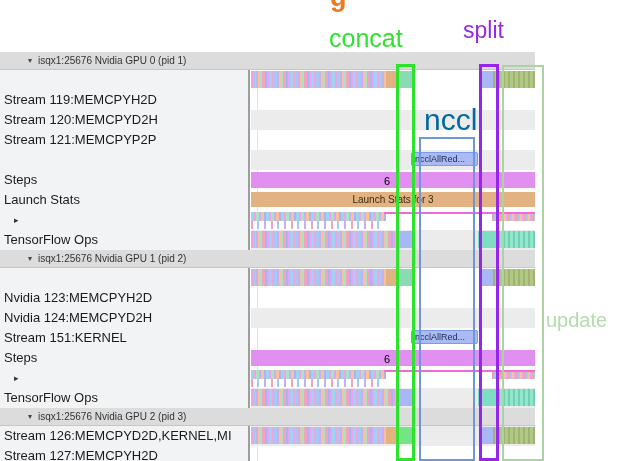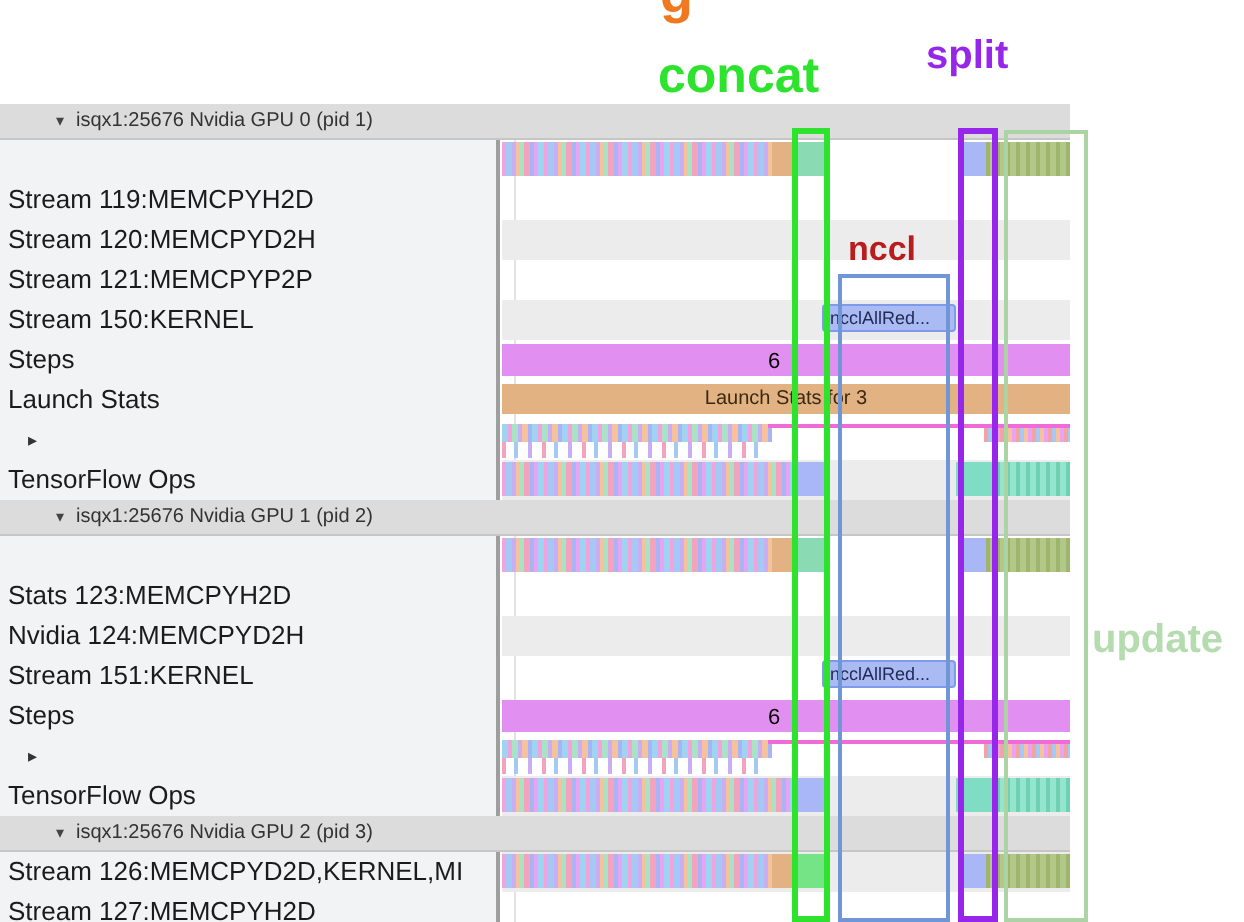--- a/index.html
+++ b/index.html
@@ -49,24 +49,24 @@
      #f3a3bd 0 2px,transparent 2px 6px,#a5c9f5 6px 8px,transparent 8px 13px,#c9aef3 13px 15px,transparent 15px 20px);}
   .tfns-line{position:absolute;left:133px;top:2px;width:151px;height:2px;background:#f06ad8;}
   .tfns-right{position:absolute;left:241px;top:4px;width:43px;height:7px;background:repeating-linear-gradient(90deg,
      #f2a3a3 0 2px,#a5c9f5 2px 4px,#f6c29b 4px 6px,#e8a3f2 6px 8px);}
   
   .ov{position:absolute;box-sizing:border-box;background:transparent;}
   .ov-concat{left:396px;top:64px;width:19px;height:397px;border:3px solid #2de32d;}
   .ov-split{left:479px;top:64px;width:20px;height:397px;border:3px solid #9627ea;}
   .ov-nccl{left:419px;top:137px;width:56px;height:324px;border:2px solid #7196d8;}
   .ov-weight{left:502px;top:65px;width:42px;height:396px;border:2px solid #abd3a4;}
-  .ann{position:absolute;font-weight:700;}
+  .ann{position:absolute;font-weight:400;}
   .ann-concat{left:329px;top:24px;font-size:25px;color:#2de32d;}
-  .ann-split{left:463px;top:17px;font-size:20px;color:#9627ea;}
-  .ann-nccl{left:424px;top:103px;font-size:17px;color:#b91c1c;margin-top:12px;}
+  .ann-split{left:463px;top:17px;font-size:23px;color:#9627ea;}
+  .ann-nccl{left:424px;top:103px;font-size:30px;color:#0369a1;}
   .ann-weight{left:546px;top:308px;font-size:20px;color:#b5dcae;line-height:25px;}
   .glyph{position:absolute;left:330px;top:-18px;font-size:27px;font-weight:bold;color:#f07820;}
 </style>
 </head>
 <body>
 
 <div class="app">
   <div class="sidebar-bg"></div>
   <div class="sidebar-divider"></div>
   <div class="tl-gridline"></div>
@@ -91,21 +91,20 @@
       </div>
       <div class="row" style="top: 110px;">
         <div class="lbl">Stream 120:MEMCPYD2H</div>
         <div class="tl gray"></div>
       </div>
       <div class="row" style="top: 130px;">
         <div class="lbl">Stream 121:MEMCPYP2P</div>
         <div class="tl"></div>
       </div>
       <div class="row" style="top: 150px;">
-        <div class="lbl">Stream 150:KERNEL</div>
         <div class="tl gray">
           <div class="nccl-bar">ncclAllRed...</div>
         </div>
       </div>
       <div class="row" style="top: 170px;">
         <div class="lbl">Steps</div>
         <div class="tl">
           <div class="steps-bar">
             <div class="steps-num">6</div>
           </div>
@@ -144,21 +143,21 @@
       <div class="row" style="top: 268px;">
         <div class="tl">
           <div class="seg stripes" style="left: 0px; width: 135px;"></div>
           <div class="seg tanseg" style="left: 135px; width: 12px;"></div>
           <div class="seg mintseg" style="left: 147px; width: 17px;"></div>
           <div class="seg blueseg" style="left: 229px; width: 13px;"></div>
           <div class="seg olivestripes" style="left: 242px; width: 42px;"></div>
         </div>
       </div>
       <div class="row" style="top: 288px;">
-        <div class="lbl">Stats 123:MEMCPYH2D</div>
+        <div class="lbl">Nvidia 123:MEMCPYH2D</div>
         <div class="tl"></div>
       </div>
       <div class="row" style="top: 308px;">
         <div class="lbl">Nvidia 124:MEMCPYD2H</div>
         <div class="tl gray"></div>
       </div>
       <div class="row" style="top: 328px;">
         <div class="lbl">Stream 151:KERNEL</div>
         <div class="tl">
           <div class="nccl-bar">ncclAllRed...</div>

